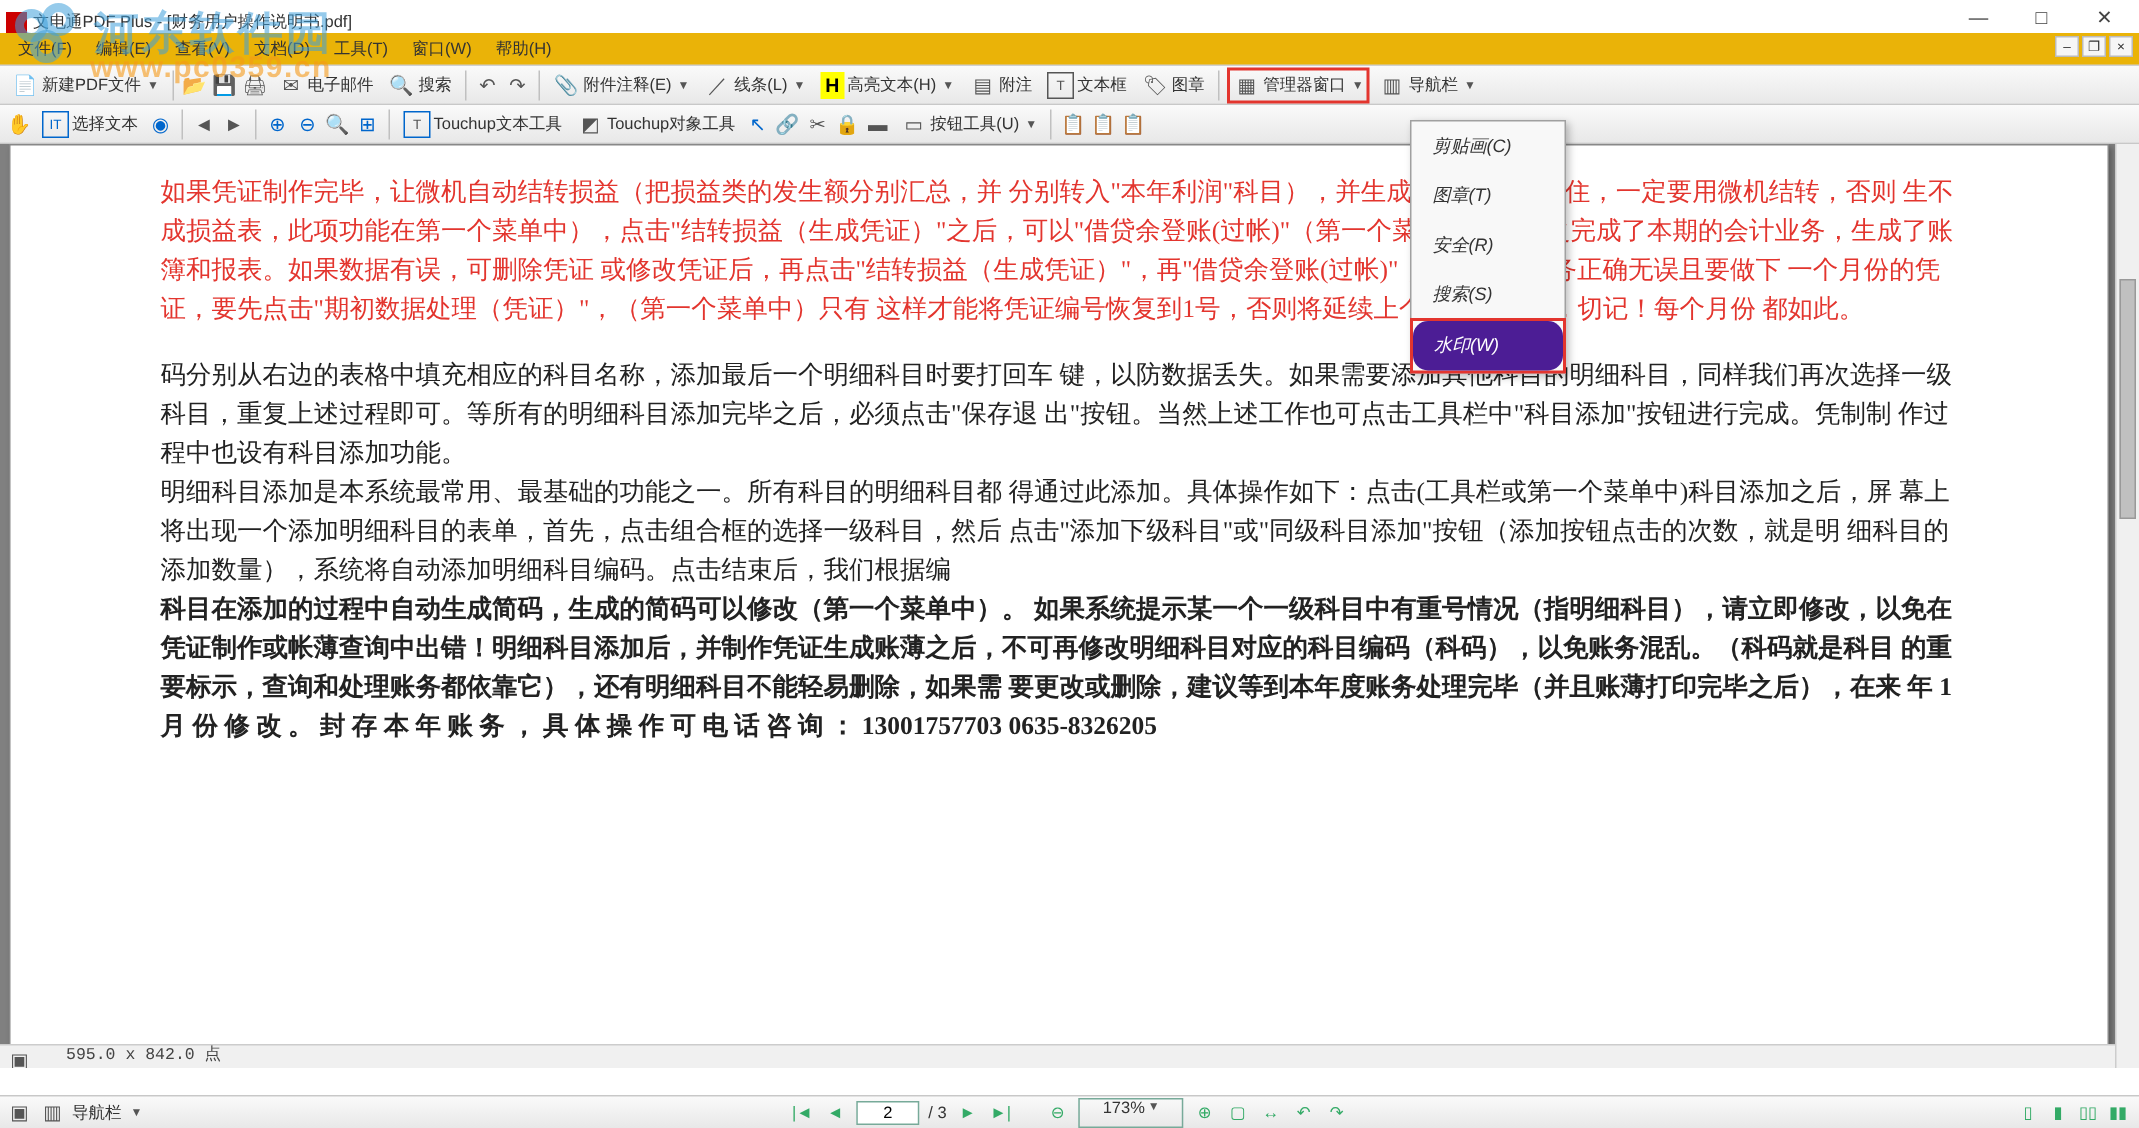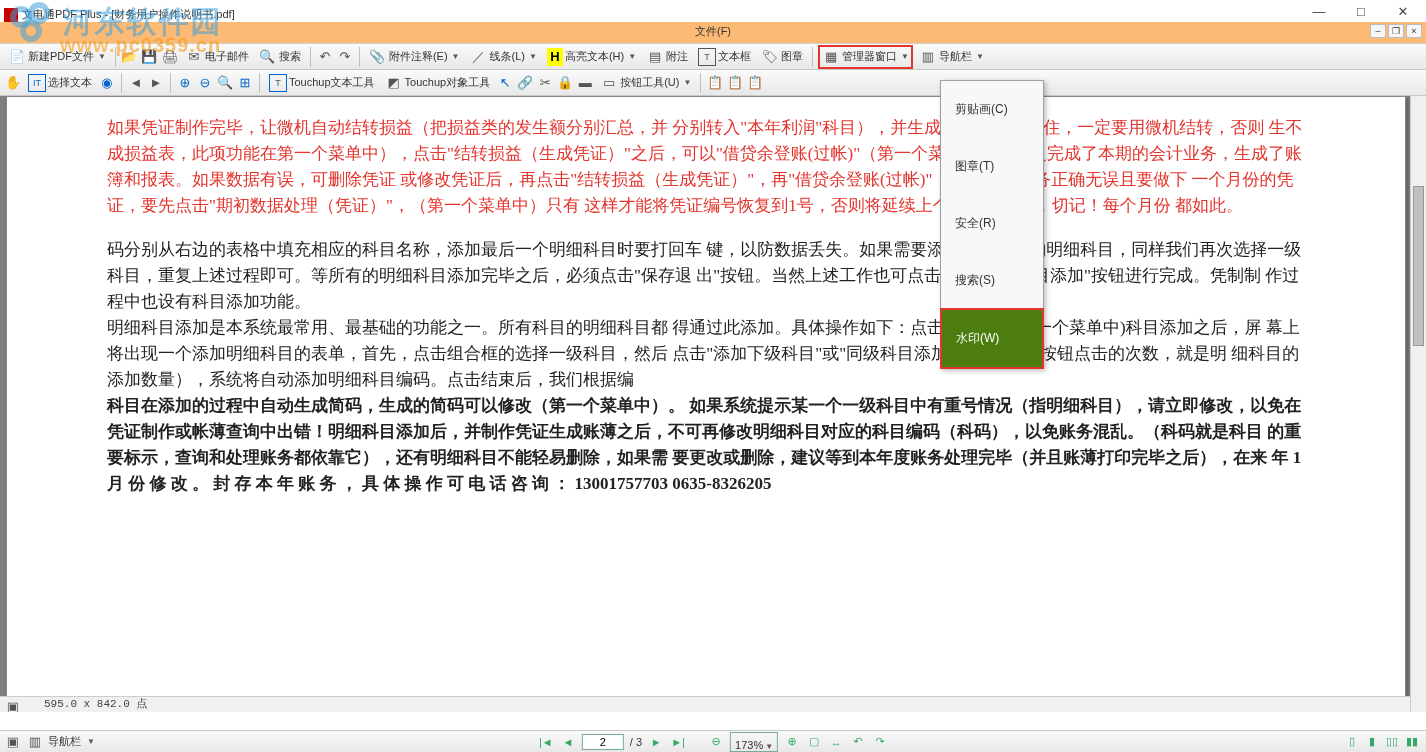--- a/index.html
+++ b/index.html
@@ -13,21 +13,21 @@
 .wm-r3 { width: 22px; height: 22px; left: 10px; top: 18px; }
 .wm-text { color: #3fa0db; font-size: 30px; font-weight: bold; opacity: 0.55; vertical-align: top; position: relative; top: 0px; letter-spacing: 2px; }
 .wm-url { position: absolute; left: 50px; top: 32px; color: #f59a1a; font-size: 20px; font-weight: bold; opacity: 0.6; letter-spacing: 1px; }
 
 .titlebar { height: 22px; background: #fff; display: flex; align-items: flex-end; padding: 0 4px; font-size: 11px; color: #333; position: relative; }
 .titlebar .app-icon { width: 14px; height: 14px; background: #c00; margin-right: 4px; }
 .titlebar .title-text { flex: 0 0 auto; }
 .win-controls { position: absolute; right: 2px; top: 0; display: flex; }
 .win-btn { width: 42px; height: 22px; display:flex; align-items:center; justify-content:center; font-size: 13px; color:#444; }
 
-.menubar { height: 22px; background: #fdba74; display: flex; align-items: center; padding: 0 4px; font-size: 11px; color: #333; border-bottom: 1px solid #d0d0d0; position: relative; flex-direction: column; }
+.menubar { height: 22px; background: #eab308; display: flex; align-items: center; padding: 0 4px; font-size: 11px; color: #333; border-bottom: 1px solid #d0d0d0; position: relative; }
 .menu-item { padding: 2px 8px; }
 .mdi-controls { position: absolute; right: 4px; top: 2px; display: flex; gap: 2px; }
 .mdi-btn { width: 16px; height: 14px; border: 1px solid #bbb; font-size: 9px; display:flex; align-items:center; justify-content:center; background:#f6f6f6; }
 
 .toolbar { height: 26px; background: linear-gradient(#fafafa,#e8e8e8); border-bottom: 1px solid #c8c8c8; display: flex; align-items: center; padding: 0 4px; font-size: 11px; color: #333; gap: 2px; position: relative; }
 .tb-icon { width: 18px; height: 18px; display:inline-flex; align-items:center; justify-content:center; color:#555; font-size:13px; }
 .tb-sep { width: 1px; height: 20px; background: #c0c0c0; margin: 0 3px; }
 .tb-btn { display: flex; align-items: center; padding: 2px 4px; gap: 2px; white-space: nowrap; }
 .dd { font-size: 8px; margin-left: 2px; color:#555; }
 
@@ -39,30 +39,30 @@
 .red-text { color: #e3352e; font-size: 17px; line-height: 26px; font-family: SimSun, serif; }
 .black-text { color: #222; font-size: 17px; line-height: 26px; font-family: SimSun, serif; }
 .heading { color: #222; font-size: 26px; font-family: SimSun, serif; margin: 16px 0 18px 0; }
 
 .scroll-v { position:absolute; right:0; top:0; bottom:0; width:16px; background:#f0f0f0; border-left:1px solid #ccc; }
 .scroll-v .thumb { position:absolute; left:2px; right:2px; top:90px; height:160px; background:#c0c0c0; border:1px solid #999; }
 .scroll-h { position:absolute; left:0; right:16px; bottom:0; height:16px; background:#f0f0f0; border-top:1px solid #ccc; }
 .page-dim { position:absolute; left:44px; bottom:0; font-size:11px; color:#444; line-height:16px;font-family:Liberation Mono, monospace; }
 
 .dropdown-menu { position: absolute; left: 940px; top: 80px; width: 104px; background: #f8f8f8; border: 1px solid #a0a0a0; box-shadow: 2px 2px 5px rgba(0,0,0,.25); z-index: 500; font-size: 12px; }
-.dropdown-menu .dm-item { padding: 20px 14px; color: #333; }
-.dropdown-menu .dm-item.hl { background: #4d7c0f; color: #fff; }
+.dropdown-menu .dm-item { padding: 8px 14px; color: #333; font-style: italic; }
+.dropdown-menu .dm-item.hl { background: #4c1d95; color: #fff; border-radius: 10px; }
 .dm-hl-box { border: 2px solid #e3352e; margin: -1px; }
 
 .statusbar { position: absolute; left:0; right:0; bottom:0; height: 22px; background: linear-gradient(#fafafa,#e8e8e8); border-top:1px solid #c8c8c8; display:flex; align-items:center; font-size:11px; color:#333; }
 .sb-left { display:flex; align-items:center; padding-left:4px; gap:4px; }
 .sb-center { position:absolute; left:50%; transform:translateX(-50%); display:flex; align-items:center; gap:6px; }
 .sb-icon { width:16px; height:16px; display:inline-flex; align-items:center; justify-content:center; color:#3a6; }
 .page-input { width:42px; height:16px; border:1px solid #7a9; font-size:11px; text-align:center; }
-.zoom-box { border:1px solid #7a9; padding:0 4px; height:20px; display:flex; align-items:flex-end; }
+.zoom-box { border:1px solid #7a9; padding:0 15px; height:20px; display:flex; align-items:flex-start; }
 .sb-right { position:absolute; right:6px; display:flex; gap:4px; }
 </style>
 </head>
 <body>
 
 <div class="watermark">
   <span class="wm-logo">
     <span class="wm-ring wm-r1"></span>
     <span class="wm-ring wm-r2"></span>
     <span class="wm-ring wm-r3"></span>

